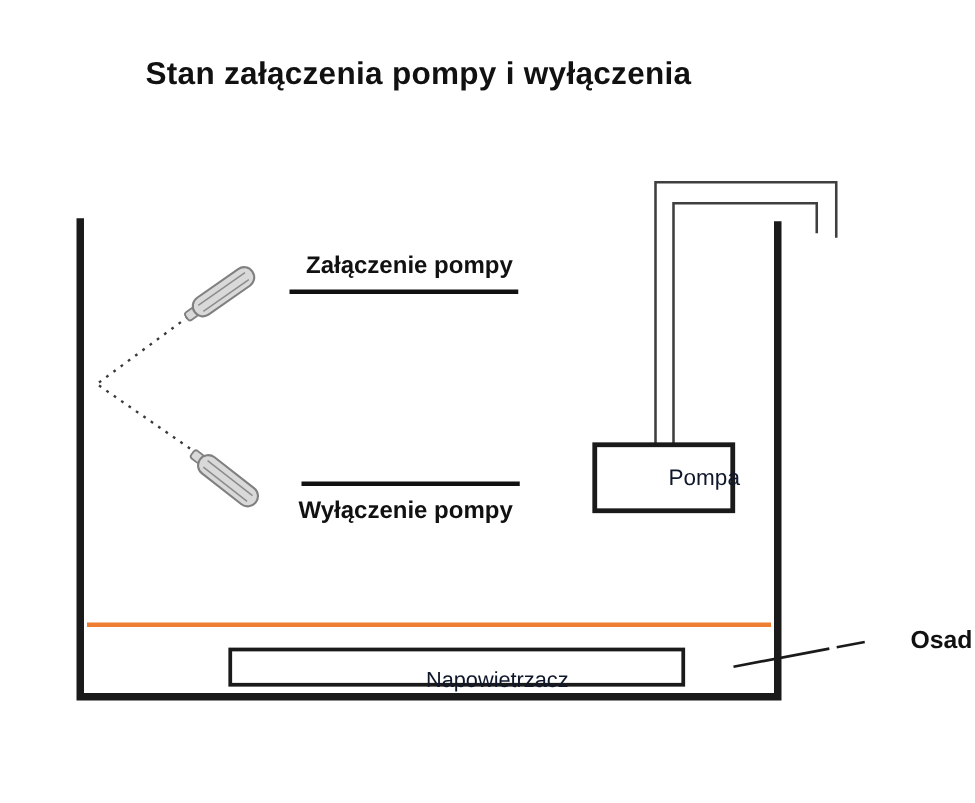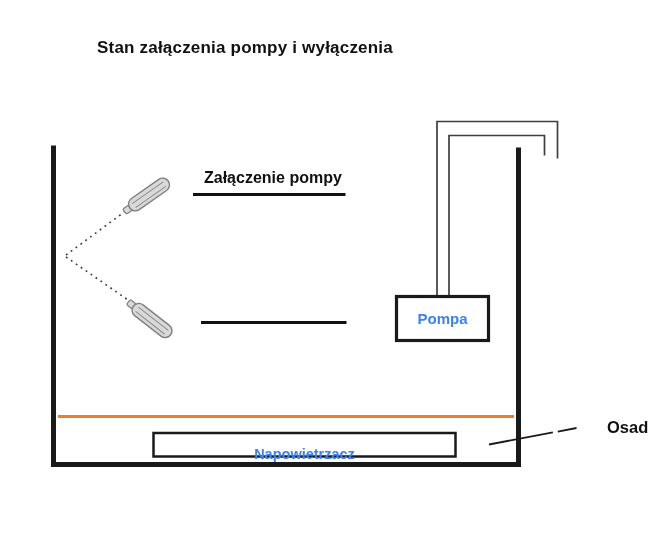--- a/index.html
+++ b/index.html
@@ -11,27 +11,27 @@
     font-family:"Liberation Sans", sans-serif;
   }
   #diagram-svg{position:absolute;left:0;top:0;}
   .lbl{
     position:absolute;
     color:#111;
     font-weight:700;
     white-space:nowrap;
     line-height:1.15;
   }
-  .lbl-title{left:97px;top:38px;font-size:17px;letter-spacing:0.2px;}
+  .lbl-title{left:97px;top:38px;font-size:21px;letter-spacing:0.2px;}
   .lbl-pump-on{left:204px;top:169px;font-size:16px;}
   .lbl-pump-off{left:199px;top:332px;font-size:16px;}
   .box-center{
     position:absolute;
     display:flex;align-items:center;justify-content:center;
-    color:#3b82f6;font-weight:700;
+    color:#0f172a;font-weight:400;padding-left:27px;
   }
   .pompa-box{left:396px;top:296px;width:93px;height:44px;font-size:15px;}
   .aerator-box{left:153px;top:441px;width:303px;height:25px;font-size:14.5px;}
   .lbl-osad{left:583px;top:418px;font-size:16.5px;margin-left:24px;}
 </style>
 </head>
 <body>
 
 <div id="stage">
 
@@ -69,19 +69,20 @@
 
     <rect x="396.5" y="296.5" width="92" height="44" fill="#ffffff" stroke-width="3.2" stroke="#1A1A1A"></rect>
 
     <path d="M 489,444.5 L 576.5,428" stroke="#1a1a1a" stroke-width="1.8" stroke-dasharray="65 5 100" fill="none"></path>
   </svg>
 
   <div class="lbl lbl-title">Stan załączenia pompy i wyłączenia</div>
 
   <div class="lbl lbl-pump-on">Załączenie pompy</div>
 
+  <div class="lbl lbl-pump-off">Wyłączenie pompy</div>
 
   <div class="box-center pompa-box">Pompa</div>
 
   <div class="box-center aerator-box">Napowietrzacz</div>
 
   <div class="lbl lbl-osad">Osad</div>
 </div>
 
 </body></html>

